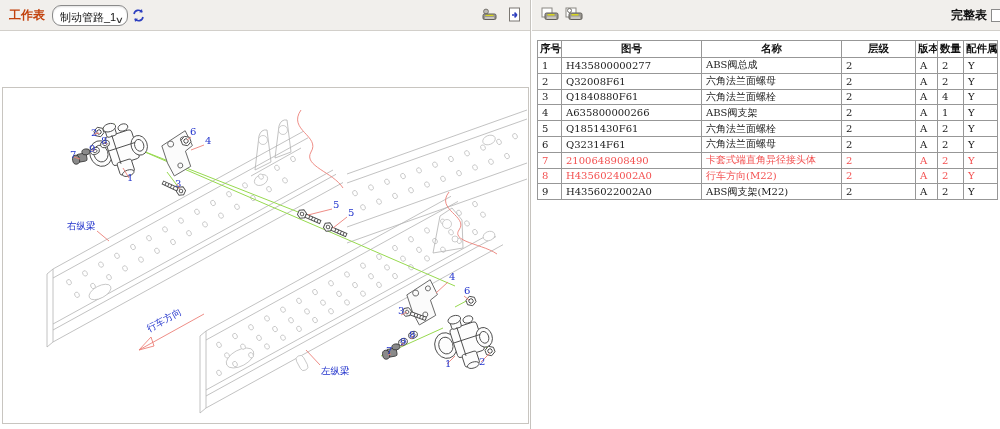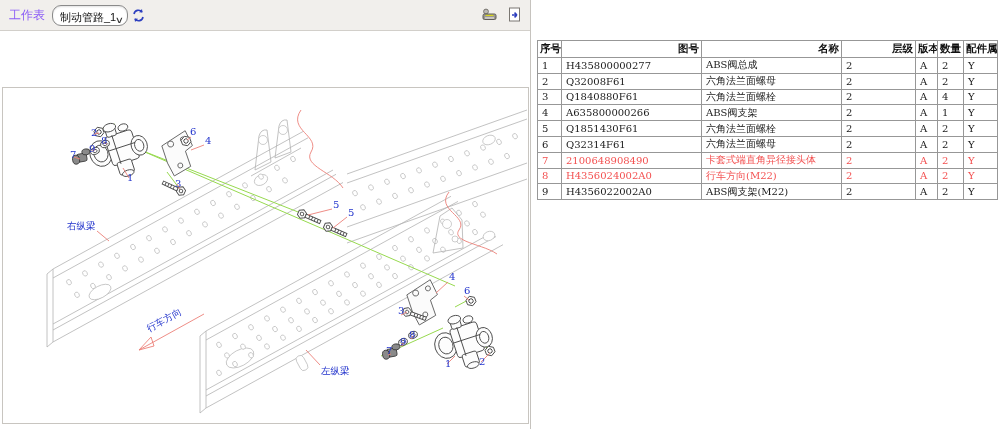--- a/index.html
+++ b/index.html
@@ -10,21 +10,21 @@
   
   .panel { position:absolute; top:0; height:429px; background:#fff; }
   #left-panel  { left:0; width:531px; border-right:1px solid #c6c3be; }
   #right-panel { left:532px; width:468px; }
 
   .toolbar { position:absolute; top:0; left:0; right:0; height:31px;
              background:#f1efec; border-bottom:1px solid #d2cfca;
              display:flex; align-items:center; }
 
   
-  .tb-label { font-size:12px; font-weight:normal; color:#8b5cf6; margin-left:9px; }
+  .tb-label { font-size:12px; font-weight:bold; color:#c2410c; margin-left:9px; }
   .dropdown { margin-left:7px; width:76px; height:21px; background:#fff;
               border:1px solid #8a8a8a; border-radius:9px; display:flex;
               align-items:flex-end; justify-content:space-between;
               padding:0 6px 0 7px; box-shadow:inset 0 1px 2px rgba(0,0,0,.12); }
   .dropdown .val { font-size:11px; color:#111; white-space:nowrap; }
   .dropdown .chev { font-size:9px; color:#333; transform:scaleX(1.4); }
   .tb-spacer { flex:1; }
   .tb-icon { width:20px; height:18px; margin-right:4px; display:flex;
              align-items:center; justify-content:center; cursor:pointer; }
   .fulltable-label { font-size:12px; font-weight:bold; color:#111; margin-right:4px; }
@@ -44,21 +44,21 @@
   svg .green  { stroke:#97d94f; fill:none; stroke-width:1; }
   svg .redln  { stroke:#ec8078; fill:none; stroke-width:.9; }
 
   
   #parts-table { position:absolute; left:5px; top:40px; width:460px;
                  border-collapse:collapse; table-layout:fixed;
                  font-family:"DejaVu Serif","Liberation Serif",serif; }
   #parts-table th, #parts-table td { border:1px solid #979797; overflow:hidden;
                  white-space:nowrap; }
   #parts-table th { font-size:10.5px; font-weight:bold; color:#111;
-                 text-align:right; height:17px; padding:0 2px; }
+                 text-align:center; height:17px; padding:0 2px; }
   #parts-table td { font-size:10px; color:#1a1a1a; text-align:left;
                  height:15.8px; padding:0 4px; }
   #parts-table tr.red td { color:#f35050; }
   col.w0{width:24px} col.w1{width:140px} col.w2{width:140px} col.w3{width:74px}
   col.w4{width:22px} col.w5{width:26px} col.w6{width:34px}
 </style>
 </head>
 <body>
 
 <div id="app">
@@ -384,20 +384,42 @@
             <text x="397" y="257" class="callout">9</text>
             <text x="383" y="266" class="callout">7</text>
             <text x="442" y="279" class="callout">1</text>
             <text x="476" y="277" class="callout">2</text>
           </g>
       </svg>
     </div>
   </div>
 
   <div id="right-panel" class="panel">
+    <div class="toolbar">
+      <span class="tb-icon" style="margin-left:8px">
+        <svg width="18" height="16" viewBox="0 0 18 16">
+          <rect x="1" y="1" width="10" height="9" fill="#fff" stroke="#8a8782"></rect>
+          <rect x="4" y="6" width="13" height="6.5" rx="1.5" fill="#9b9892" stroke="#5f5c57"></rect>
+          <rect x="6" y="9.5" width="9" height="2.5" fill="#c9c6c1"></rect>
+          <rect x="6.5" y="7" width="7" height="1.5" fill="#d8d51e"></rect>
+        </svg>
+      </span>
+      <span class="tb-icon">
+        <svg width="18" height="16" viewBox="0 0 18 16">
+          <rect x="1" y="1" width="10" height="9" fill="#fff" stroke="#8a8782"></rect>
+          <circle cx="4.5" cy="3.5" r="2" fill="none" stroke="#76736e"></circle>
+          <rect x="4" y="6" width="13" height="6.5" rx="1.5" fill="#9b9892" stroke="#5f5c57"></rect>
+          <rect x="6" y="9.5" width="9" height="2.5" fill="#c9c6c1"></rect>
+          <rect x="6.5" y="7" width="7" height="1.5" fill="#d8d51e"></rect>
+        </svg>
+      </span>
+      <span class="tb-spacer"></span>
+      <span class="fulltable-label">完整表</span>
+      <span class="checkbox"></span>
+    </div>
 
     <table id="parts-table">
       <colgroup>
         <col class="w0">
           <col class="w1">
           <col class="w2">
           <col class="w3">
         <col class="w4">
           <col class="w5">
           <col class="w6">

